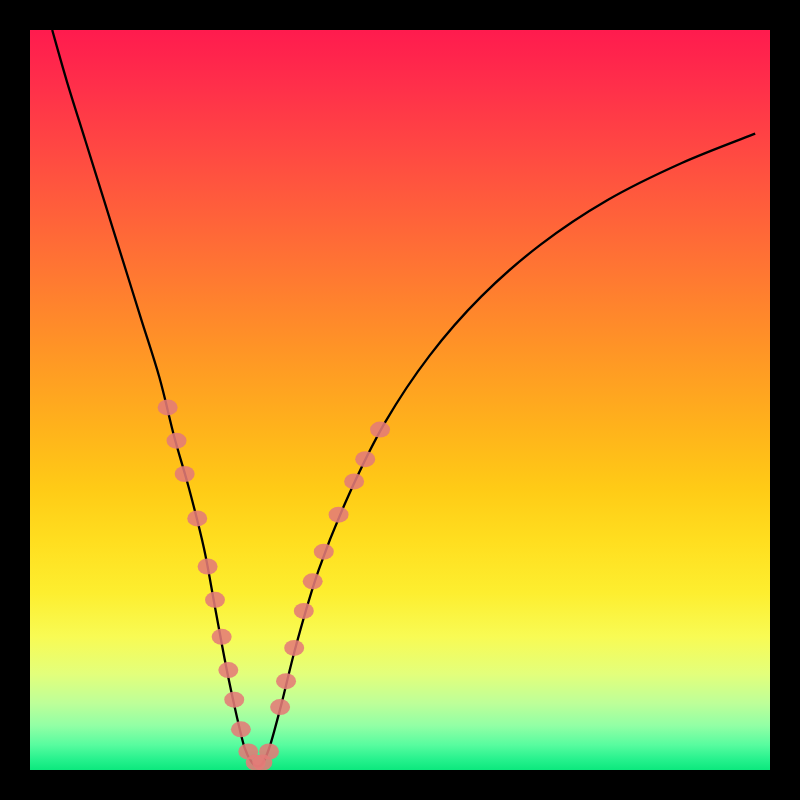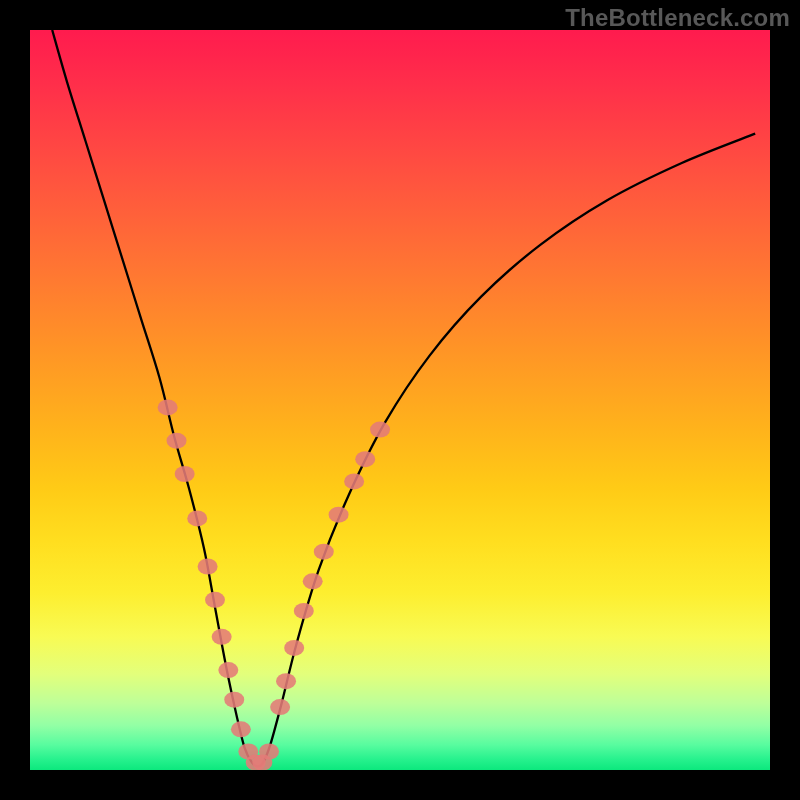--- a/index.html
+++ b/index.html
@@ -90,14 +90,13 @@
           <ellipse cx="273.80" cy="580.90" rx="10" ry="8" fill="#e47b77" fill-opacity="0.88"></ellipse>
           <ellipse cx="282.68" cy="551.30" rx="10" ry="8" fill="#e47b77" fill-opacity="0.88"></ellipse>
           <ellipse cx="293.78" cy="521.70" rx="10" ry="8" fill="#e47b77" fill-opacity="0.88"></ellipse>
           <ellipse cx="308.58" cy="484.70" rx="10" ry="8" fill="#e47b77" fill-opacity="0.88"></ellipse>
           <ellipse cx="324.12" cy="451.40" rx="10" ry="8" fill="#e47b77" fill-opacity="0.88"></ellipse>
           <ellipse cx="335.22" cy="429.20" rx="10" ry="8" fill="#e47b77" fill-opacity="0.88"></ellipse>
           <ellipse cx="350.02" cy="399.60" rx="10" ry="8" fill="#e47b77" fill-opacity="0.88"></ellipse>
         </g>
     </svg>
   </div>
-  <div class="watermark">TheBottleneck.com</div>
 </div>
 
 </body></html>

